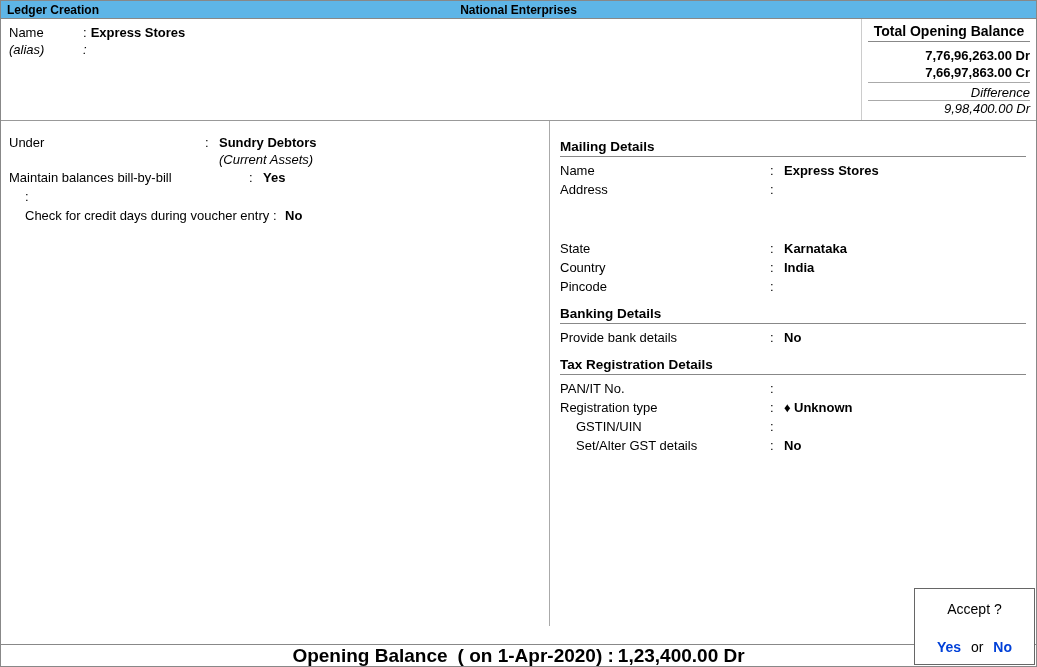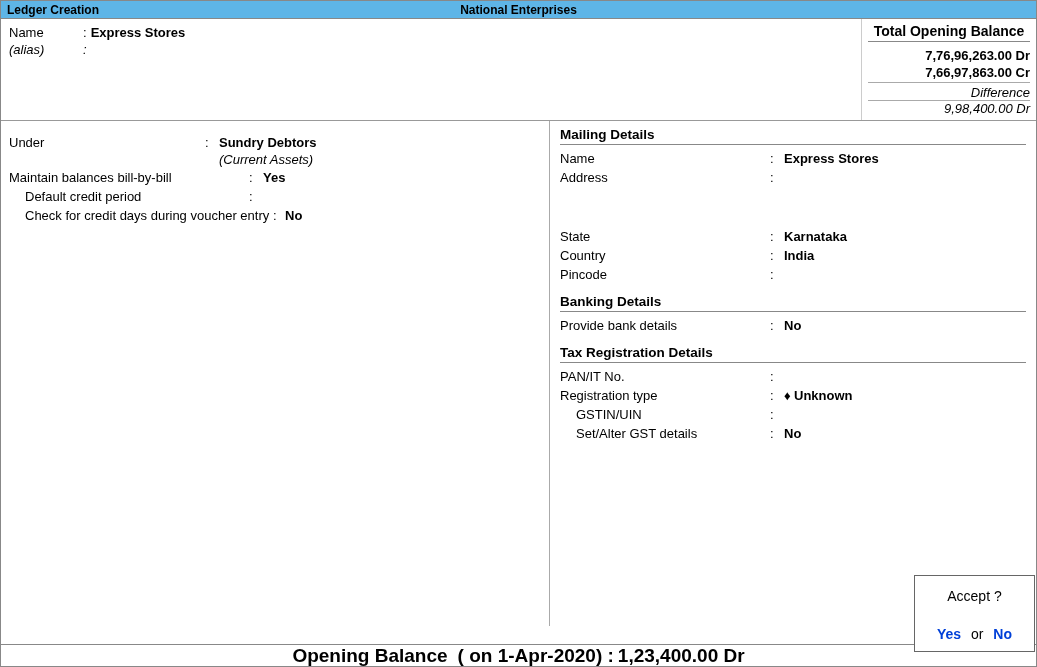--- a/index.html
+++ b/index.html
@@ -87,21 +87,21 @@
     padding: 6px 10px;
   }
   .section-hdr {
     font-weight: bold;
     border-bottom: 1px solid #888;
     padding-bottom: 2px;
     margin-bottom: 6px;
     margin-top: 12px;
     font-size: 13.5px;
   }
-  .section-hdr.first { margin-top: 0; }
+  .section-hdr.first { margin-top: 12px; }
   .frow {
     display: flex;
     align-items: baseline;
     margin-bottom: 4px;
   }
   .flbl { width: 210px; }
   .flbl-wide { width: 240px; }
   .fcolon { width: 14px; }
   .fval { font-weight: bold; }
   .indent { padding-left: 16px; }
@@ -126,21 +126,21 @@
     align-items: center;
     justify-content: center;
     font-size: 19px;
   }
   .footer .flabel { font-weight: bold; margin-right: 10px; }
   .footer .fdate { font-weight: bold; }
   .footer .famount { font-weight: bold; margin-left: 4px; }
   .accept-box {
     position: absolute;
     right: 1px;
-    bottom: 14px;
+    bottom: 1px;
     width: 121px;
     height: 77px;
     background: #fff;
     border: 1px solid #666;
     text-align: center;
     padding-top: 12px;
     font-size: 14px;
     z-index: 10;
   }
   .accept-box .q { margin-bottom: 22px; }
@@ -193,21 +193,20 @@
       <span class="fval">Sundry Debtors</span>
     </div>
     <div class="under-sub" style="margin-left:196px">(Current Assets)</div>
 
     <div class="frow">
       <span class="flbl-wide">Maintain balances bill-by-bill</span>
       <span class="fcolon">:</span>
       <span class="fval">Yes</span>
     </div>
     <div class="frow indent">
-      <span style="width:224px">Default credit period</span>
       <span class="fcolon">:</span>
       <span class="fval"></span>
     </div>
     <div class="frow indent">
       <span style="width:248px">Check for credit days during voucher entry</span>
       <span style="width:12px">:</span>
       <span class="fval">No</span>
     </div>
   </div>
 

